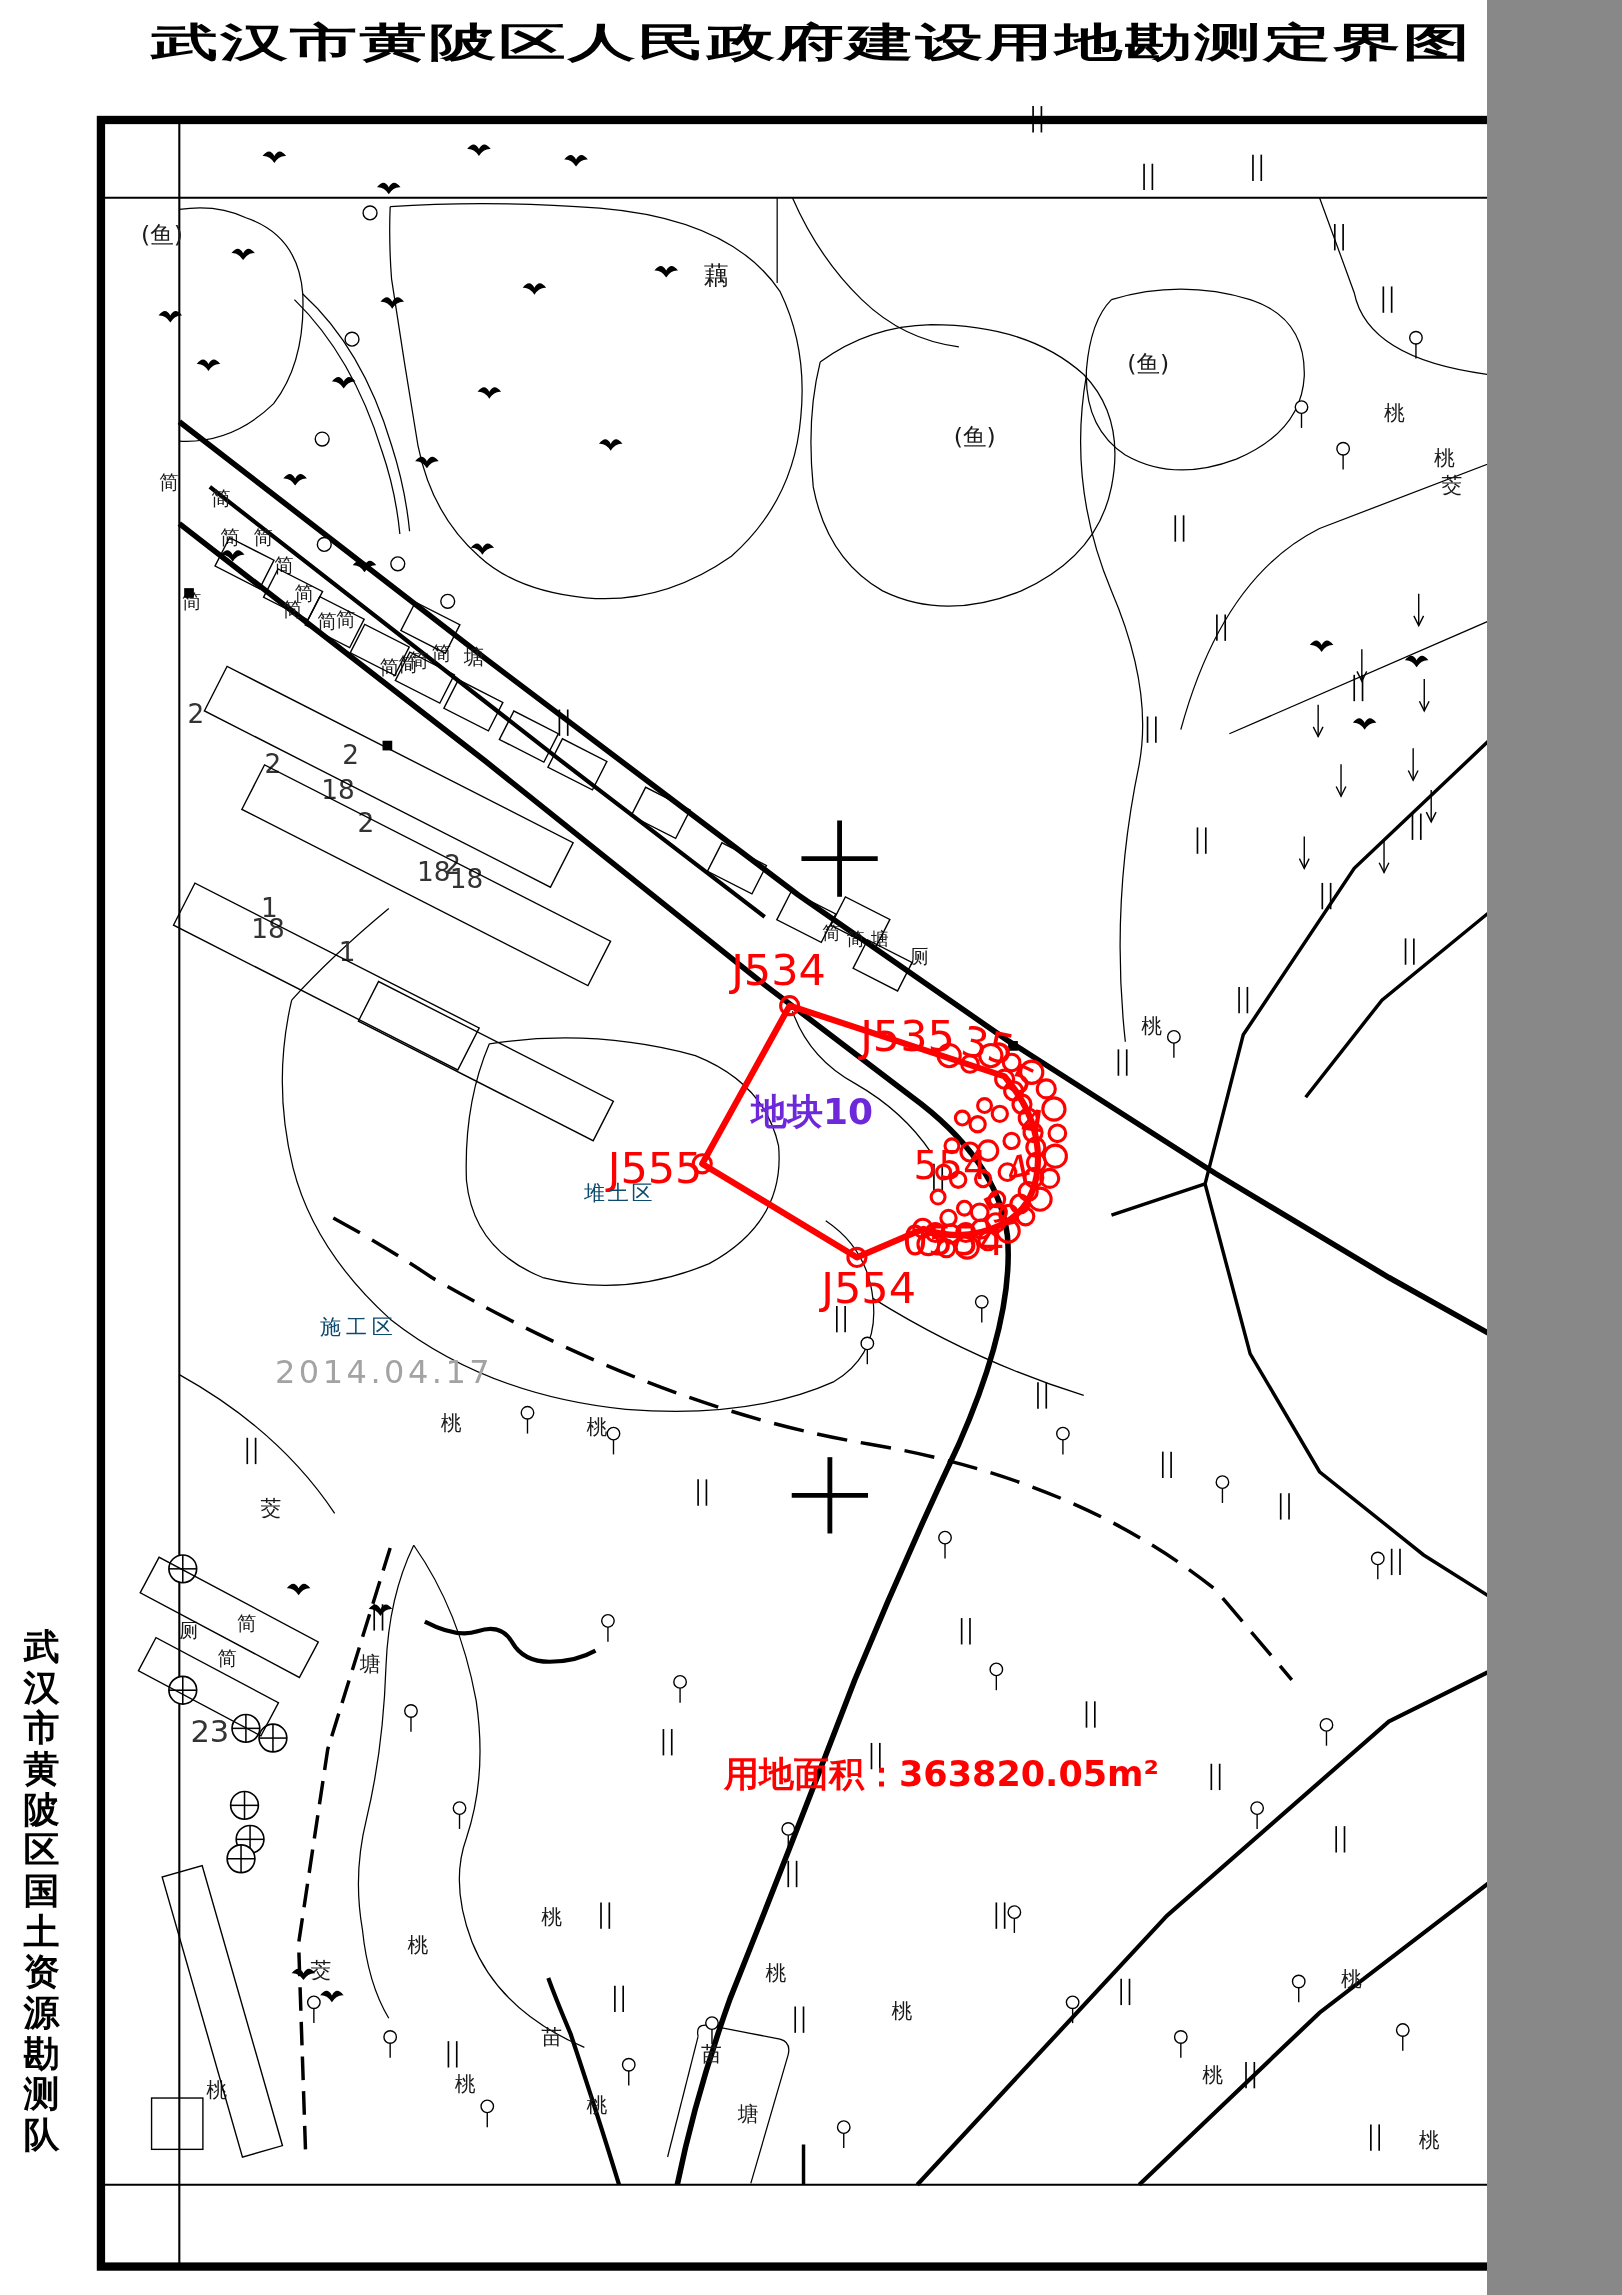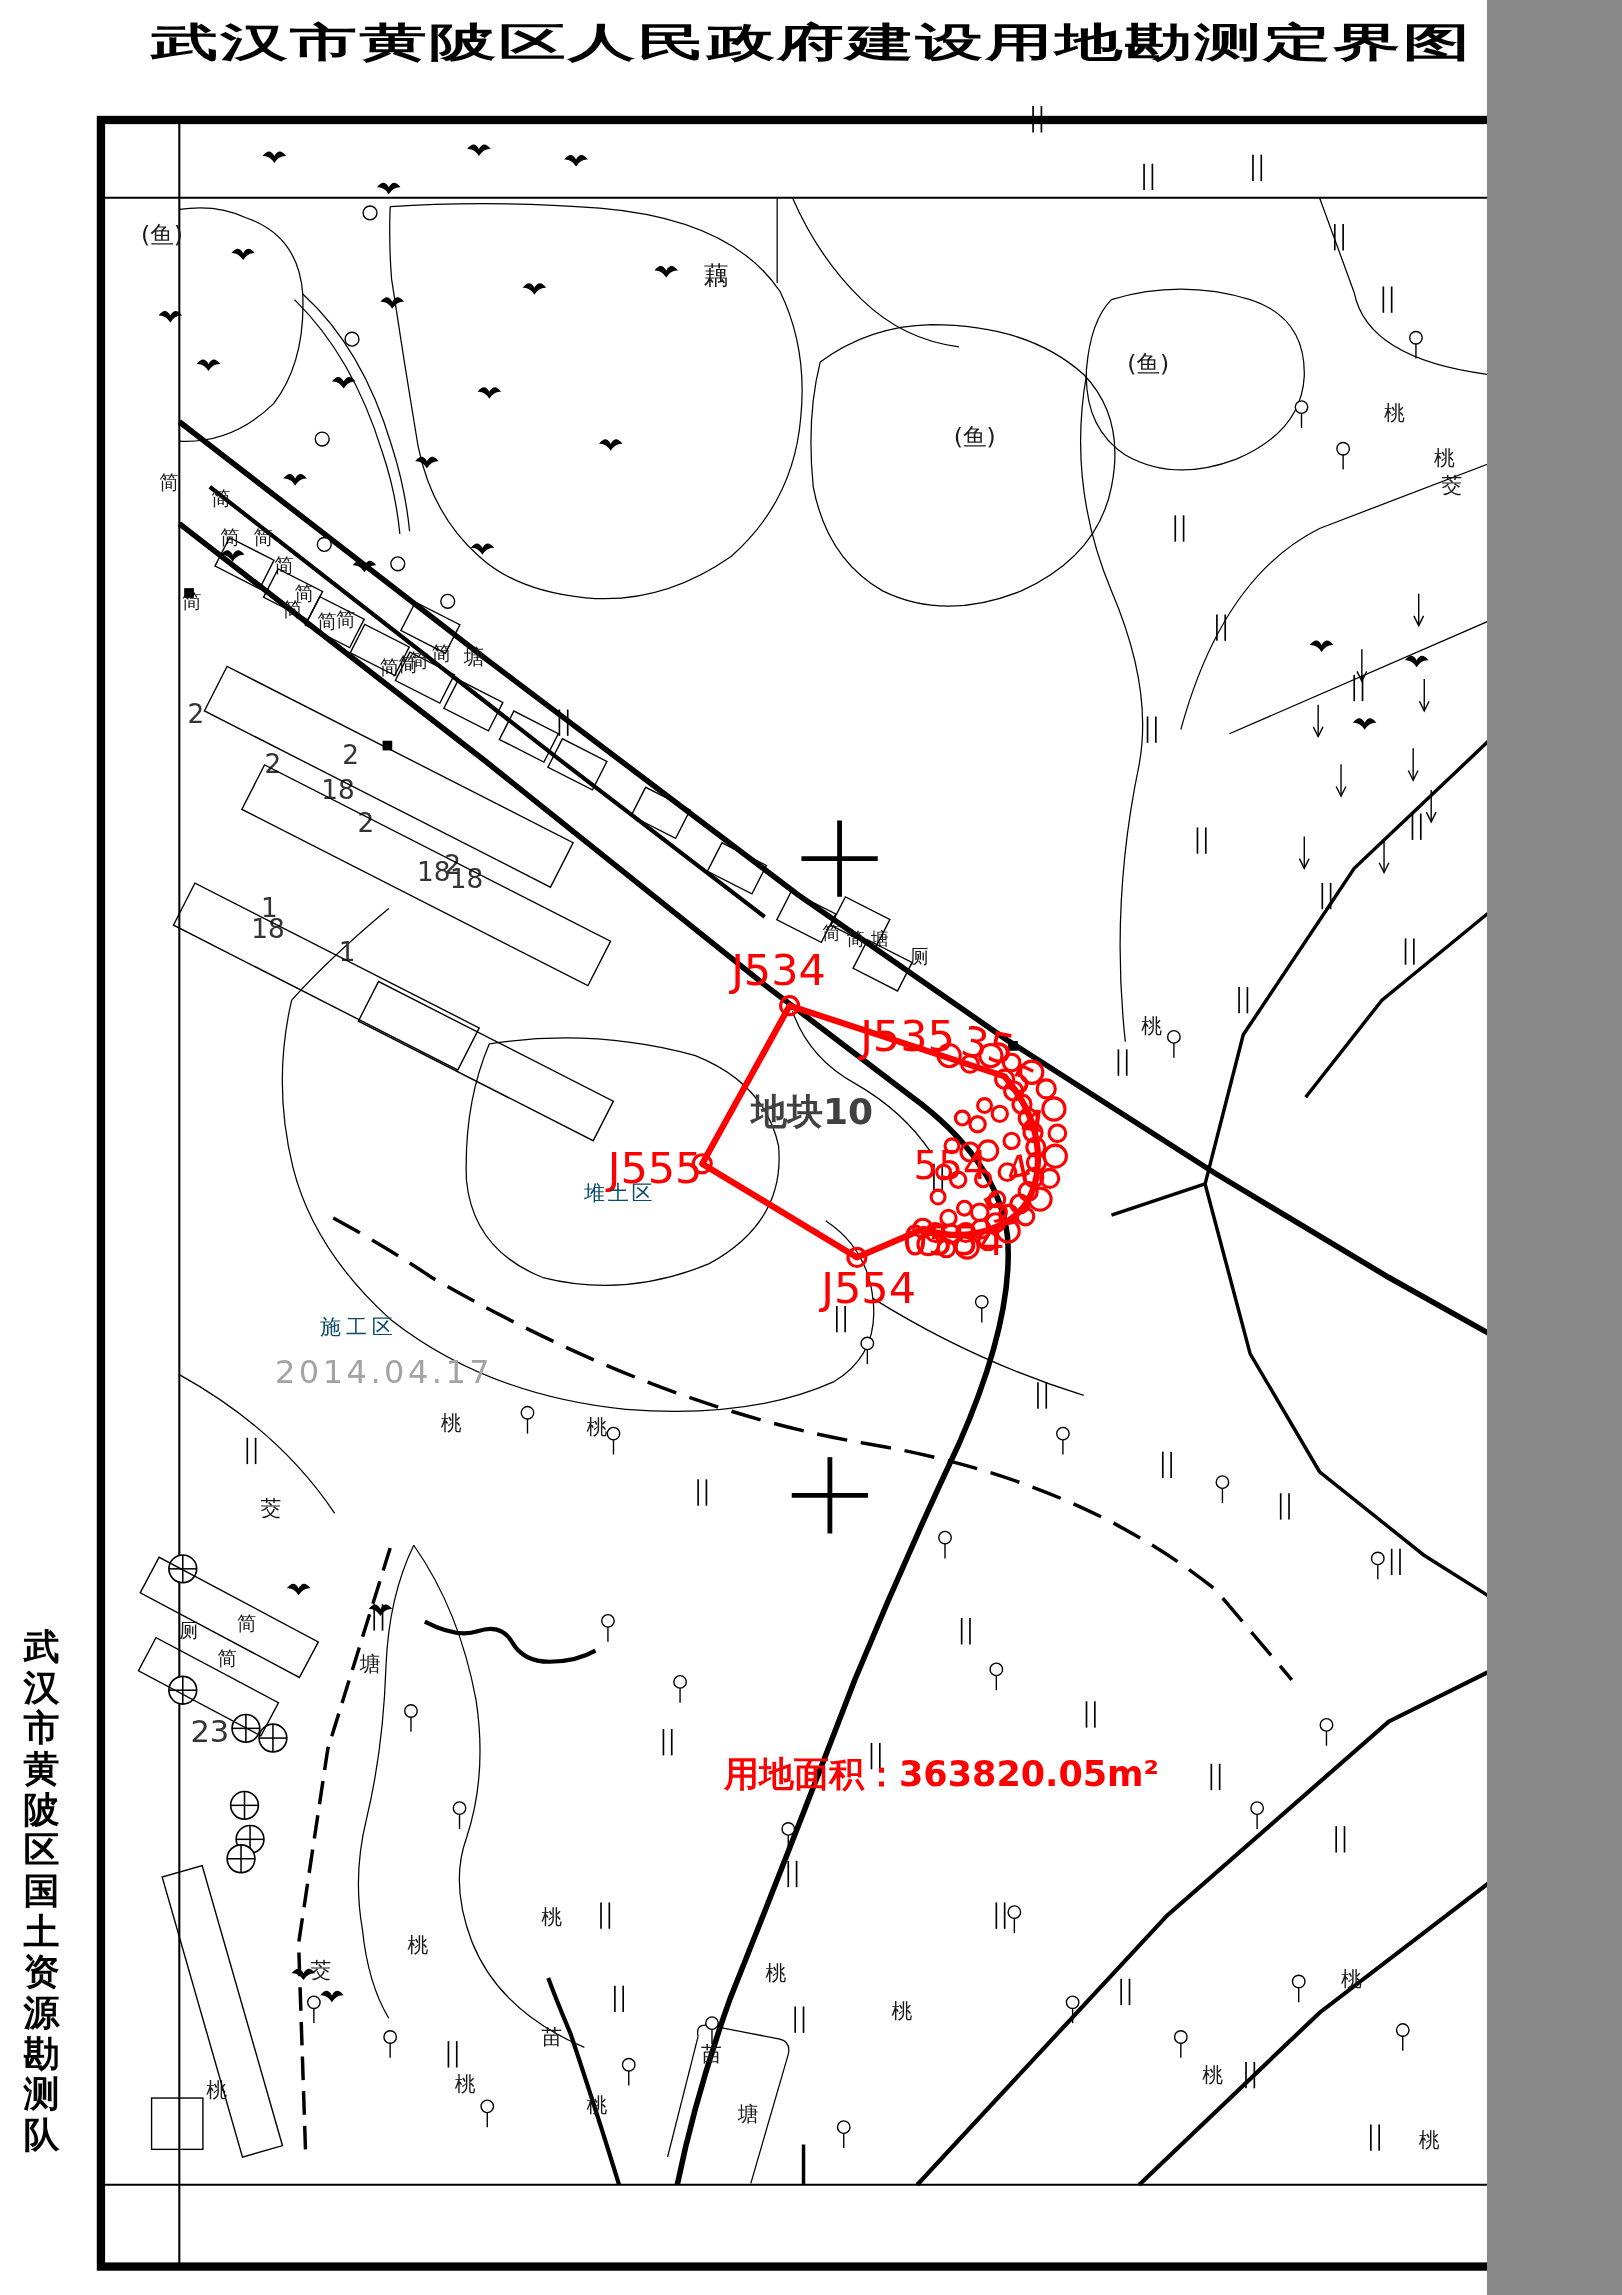--- a/index.html
+++ b/index.html
@@ -452,20 +452,20 @@
         <text x="1420" y="1528" font-size="60" fill="#ff0000" text-anchor="middle" font-family="&quot;DejaVu Sans&quot;,sans-serif" transform="rotate(12 1420 1528)">35</text>
         <text x="1464" y="1575" font-size="56" fill="#ff0000" text-anchor="middle" font-family="&quot;DejaVu Sans&quot;,sans-serif" transform="rotate(25 1464 1575)">5</text>
         <text x="1486" y="1640" font-size="56" fill="#ff0000" text-anchor="middle" font-family="&quot;DejaVu Sans&quot;,sans-serif" transform="rotate(8 1486 1640)">4</text>
         <text x="1472" y="1706" font-size="56" fill="#ff0000" text-anchor="middle" font-family="&quot;DejaVu Sans&quot;,sans-serif" transform="rotate(-12 1472 1706)">4</text>
         <text x="1446" y="1758" font-size="54" fill="#ff0000" text-anchor="middle" font-family="&quot;DejaVu Sans&quot;,sans-serif" transform="rotate(-28 1446 1758)">5</text>
         <text x="1370" y="1700" font-size="56" fill="#ff0000" text-anchor="middle" font-family="&quot;DejaVu Sans&quot;,sans-serif">554</text>
         <text x="1374" y="1810" font-size="58" fill="#ff0000" text-anchor="middle" font-family="&quot;DejaVu Sans&quot;,sans-serif">0554</text>
       </g>
   </svg>
 
-  <div class="plot-name" id="plot-name" style="color: #404040;">地块10</div>
+  <div class="plot-name" id="plot-name" style="color: #6d28d9;">地块10</div>
   <div class="area-label" id="area-label" style="color: rgb(255, 0, 0);">用地面积：363820.05m²</div>
   <div class="survey-date" id="survey-date" style="color: rgb(163, 163, 163);">2014.04.17</div>
   <div class="zone constr">施工区</div>
   <div class="zone stock">堆土区</div>
 
 </div>
 
 
 </body></html>

